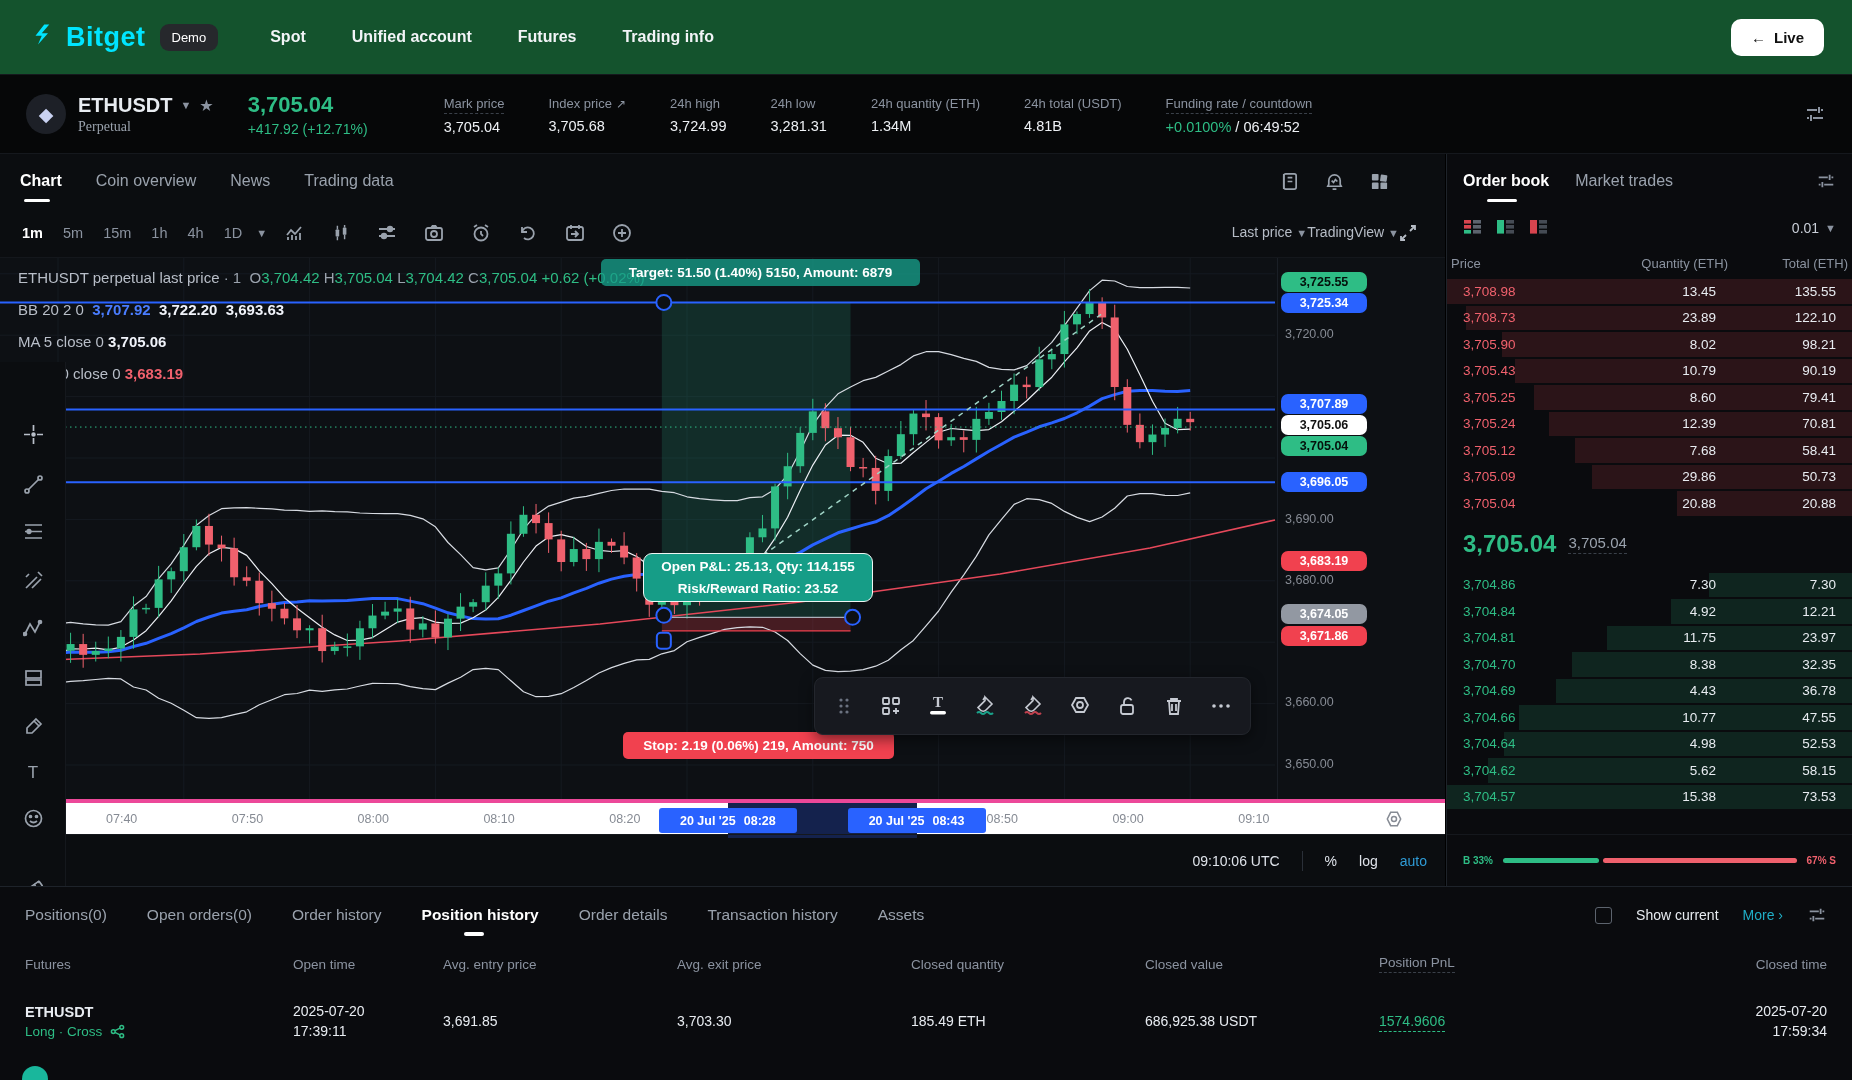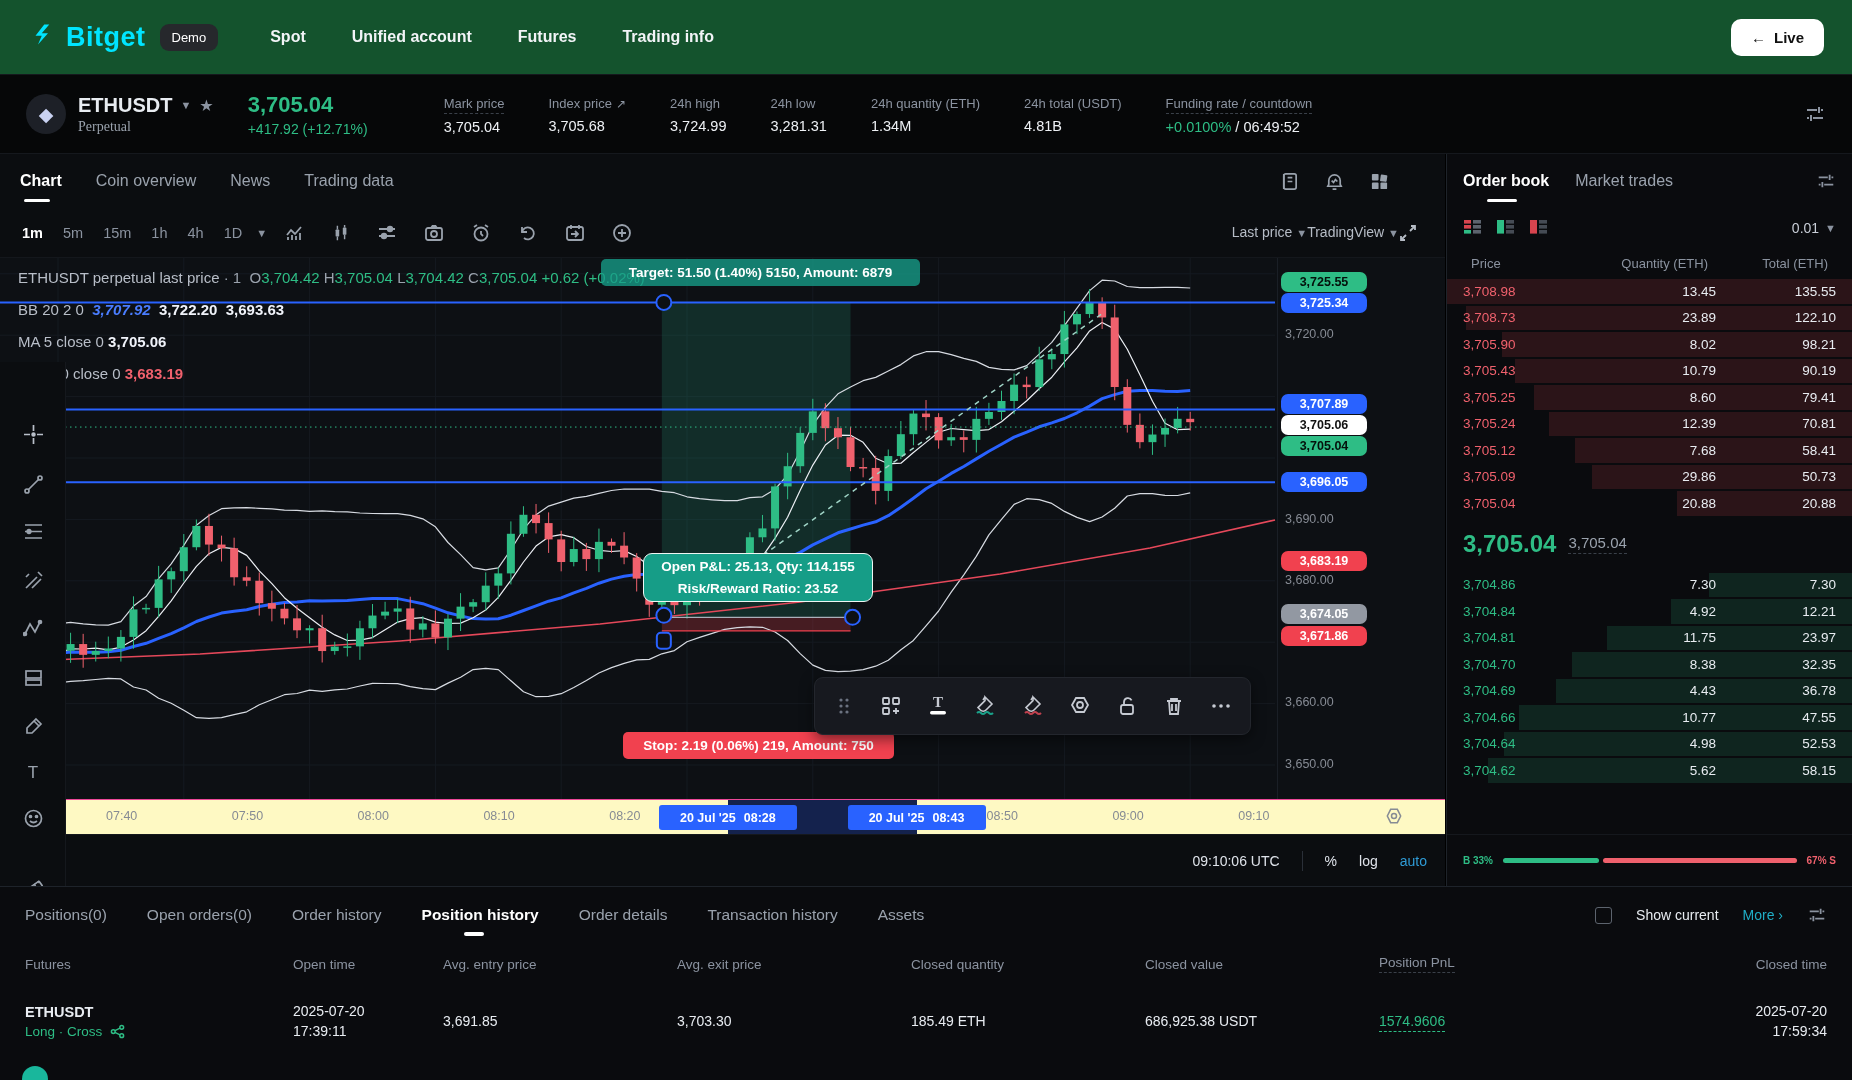--- a/index.html
+++ b/index.html
@@ -71,21 +71,21 @@
   .pb-green { background:#2ebd85; color:#04110b; }
   .pb-blue { background:#2962ff; color:#fff; }
   .pb-white { background:#fff; color:#111; }
   .pb-red { background:#f1414f; color:#fff; }
   .pb-gray { background:#9298a2; color:#fff; }
 
   
   .legend { position:absolute; left:18px; top:4px; font-size:15px; color:#b8bec8; line-height:32px; }
   .lg-num { color:#2ebd85; }
   .lg-w { color:#f0f3fa; font-weight:bold; }
-  .lg-b { color:#4a7dff; font-weight:bold;font-style:italic; }
+  .lg-b { color:#4a7dff; font-weight:bold; }
   .lg-r { color:#f0616d; font-weight:bold; }
   .lg-mut { color:#9aa2ad; }
   .collapse-btn { position:absolute; left:23px; top:133px; width:30px; height:20px; border:1px solid #2a2f38; border-radius:4px;
     color:#9aa2ad; font-size:11px; display:flex; align-items:center; justify-content:center; background:#11141a; }
 
   
   .pill { position:absolute; height:27px; border-radius:5px; color:#fff; font-size:13.5px; font-weight:bold;
     display:flex; align-items:center; justify-content:center; padding:0 12px; white-space:nowrap; }
   .pill-target { left:601px; top:1px; width:319px; background:rgba(23,158,137,.78); }
   .pill-stop { left:623px; top:474px; width:271px; background:#f1414f; }
@@ -94,41 +94,41 @@
 
   
   .float-bar { position:absolute; left:814px; top:419px; width:437px; height:58px; background:#17191f; border:1px solid #23262d;
     border-radius:9px; display:flex; align-items:center; justify-content:space-between; padding:0 14px; box-shadow:0 4px 14px rgba(0,0,0,.5); color:#c6cad2; }
   .fb-i { width:30px; display:flex; justify-content:center; }
 
   .tv-mark { position:absolute; left:20px; top:475px; width:38px; height:38px; border-radius:50%; background:#151a21;
     color:#dfe3ea; font-size:13px; font-weight:bold; display:flex; align-items:center; justify-content:center; }
 
   
-  .time-axis { position:relative; height:35px; margin-left:66px; width:1379px; border-top:1px solid #ec4899; background:#fef9c3; }
+  .time-axis { position:relative; height:35px; margin-left:66px; width:1379px; border-top:4px solid #ec4899; background:#ffffff; }
   .tax { position:absolute; top:9px; font-size:12.5px; color:#868b94; }
   .tax-strip { position:absolute; left:662px; top:0; width:189px; height:35px; background:#14224d; }
   .tax-badge { position:absolute; top:5px; width:138px; height:25px; background:#2962ff; border-radius:3px; color:#fff;
     font-size:12.5px; font-weight:bold; display:flex; align-items:center; justify-content:center; gap:8px; }
 
   
   .chart-foot { height:52px; border-top:1px solid #15181d; display:flex; align-items:center; justify-content:flex-end;
     padding-right:18px; gap:22px; font-size:14px; color:#dfe3ea; position:relative; }
   .cf-sep { width:1px; height:20px; background:#2a2f38; }
   .cf-auto { color:#2f9bd6; }
 
   
   .ob-tabs { height:54px; display:flex; align-items:center; padding:0 16px; gap:26px; }
   .ob-tab { font-size:16px; color:#9aa2ad; position:relative; padding:14px 0; }
   .ob-tab.active { color:#fff; font-weight:bold; }
   .ob-tab.active::after { content:""; position:absolute; left:24px; bottom:2px; width:30px; height:3px; background:#fff; border-radius:2px; }
   .ob-settings { margin-left:auto; color:#8b93a0; }
   .ob-iconsrow { height:40px; display:flex; align-items:center; gap:14px; padding:0 16px; }
   .ob-prec { margin-left:auto; font-size:14px; color:#c9ced7; display:flex; gap:6px; align-items:center; }
-  .ob-heads { height:30px; display:flex; align-items:center; padding:0 24px; font-size:13px; color:#8b93a0; }
+  .ob-heads { height:30px; display:flex; align-items:center; padding:0 4px; font-size:13px; color:#8b93a0; }
   .oh-p { width:110px; } .oh-q { flex:1; text-align:right; } .oh-t { width:120px; text-align:right; }
   .ob-rows { }
   .ob-row { height:26.5px; display:flex; align-items:center; padding:0 16px; font-size:13.5px; position:relative; cursor:pointer; }
   .ob-depth { position:absolute; right:0; top:1px; bottom:1px; }
   .ask .ob-depth { background:rgba(216,68,78,.16); }
   .bid .ob-depth { background:rgba(46,189,133,.15); }
   .ob-p { width:110px; position:relative; } .ob-q { flex:1; text-align:right; position:relative; color:#e8ecf1; }
   .ob-t { width:120px; text-align:right; position:relative; color:#e8ecf1; }
   .ask .ob-p { color:#f0616d; } .bid .ob-p { color:#2ebd85; }
   .ob-mid { height:55px; display:flex; align-items:center; padding:0 16px; gap:12px; }
@@ -931,20 +931,26 @@
         <span class="ob-p">3,704.64</span>
         <span class="ob-q">4.98</span>
         <span class="ob-t">52.53</span>
       </div>
       <div class="ob-row bid">
         <span class="ob-depth" style="width: 90%;"></span>
         <span class="ob-p">3,704.62</span>
         <span class="ob-q">5.62</span>
         <span class="ob-t">58.15</span>
       </div>
+      <div class="ob-row bid">
+        <span class="ob-depth" style="width: 100%;"></span>
+        <span class="ob-p">3,704.57</span>
+        <span class="ob-q">15.38</span>
+        <span class="ob-t">73.53</span>
+      </div>
     </div>
   <div class="ob-ratio">
     <span class="r-b">B 33%</span>
     <span class="r-bar">
         <span class="r-green" style="flex:33"></span>
         <span class="r-red" style="flex:67"></span>
       </span>
     <span class="r-s">67% S</span>
   </div>
 </div>

